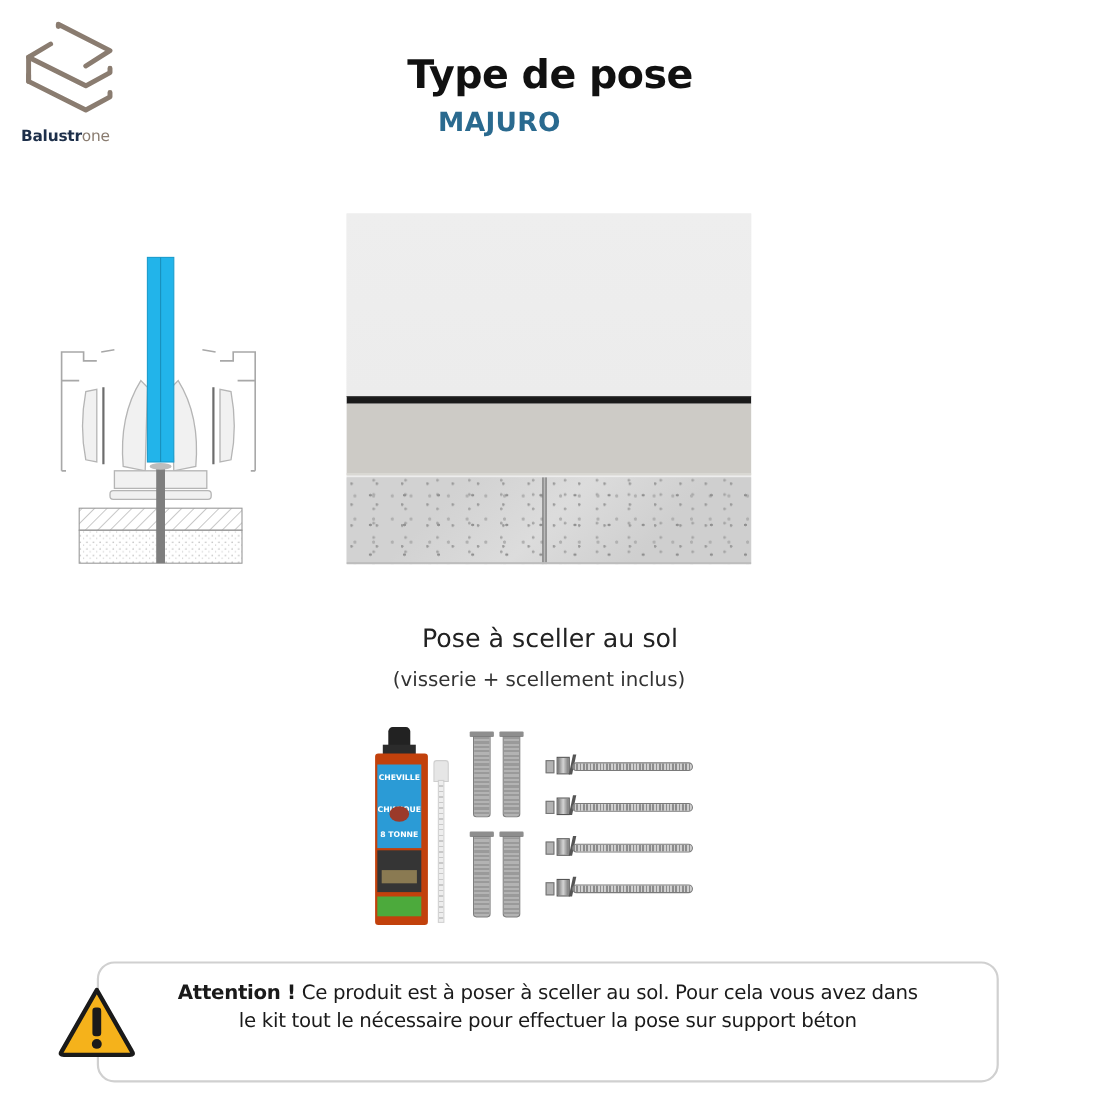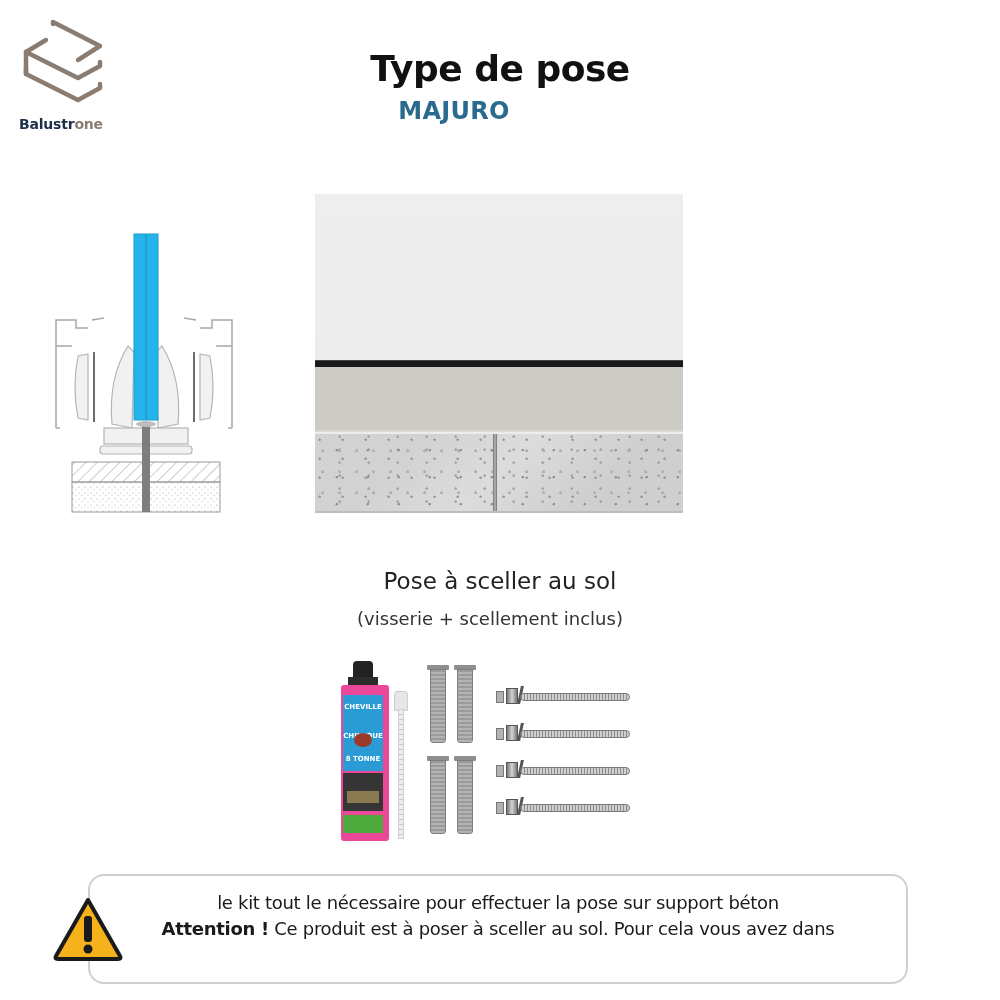--- a/index.html
+++ b/index.html
@@ -3,21 +3,21 @@
 <meta charset="utf-8">
 <style>
   * { box-sizing: border-box; margin: 0; padding: 0; }
   html, body { width: 1000px; height: 1000px; background: #ffffff; overflow: hidden; }
   body { position: relative; font-family: "Liberation Sans", "DejaVu Sans", sans-serif; color: #111; }
 
   
   .logo { position: absolute; left: 14px; top: 18px; width: 100px; height: 118px; }
   .logo svg { position: absolute; left: 4px; top: 0; }
   .logo-text { position: absolute; left: 5px; top: 98px; font-size: 14px; font-weight: bold; color: #1d2f4a; letter-spacing: -0.2px; font-family: "DejaVu Sans", sans-serif; }
-  .logo-text .tail { color: #8a7c70; font-weight: bold; }
+  .logo-text .tail { color: #8a7c70; font-weight: normal; }
 
   
   .title { position: absolute; top: 48px; left: 0; width: 1000px; text-align: center; font-size: 36px; font-weight: bold; color: #111; font-family: "DejaVu Sans", sans-serif; letter-spacing: -0.5px; }
   .subtitle { position: absolute; top: 97px; left: 0; width: 884px; text-align: center; font-size: 24px; font-weight: bold; color: #2a6a8f; font-family: "DejaVu Sans", sans-serif; letter-spacing: 0.3px; margin-left: 12px; }
 
   
   .section-drawing { position: absolute; left: 48px; top: 228px; width: 200px; height: 290px; }
 
   
   .render { position: absolute; left: 315px; top: 194px; width: 368px; height: 319px; background: #ededed; overflow: hidden; }
@@ -38,21 +38,21 @@
 
   
   .caption-main { position: absolute; top: 568px; left: 0; width: 1000px; text-align: center; font-size: 23px; color: #222; font-family: "DejaVu Sans", sans-serif; }
   .caption-sub { position: absolute; top: 608px; left: 0; width: 980px; text-align: center; font-size: 18px; color: #333; font-family: "DejaVu Sans", sans-serif; }
 
   
   .kit { position: absolute; left: 330px; top: 655px; width: 320px; height: 190px; }
   .cartridge { position: absolute; left: 10px; top: 6px; width: 46px; height: 180px; }
   .cartridge .cap { position: absolute; left: 13px; top: 0; width: 20px; height: 18px; background: #222; border-radius: 4px 4px 0 0; }
   .cartridge .neck { position: absolute; left: 8px; top: 16px; width: 30px; height: 10px; background: #2b2b2b; }
-  .cartridge .body { position: absolute; left: 1px; top: 24px; width: 44px; height: 156px; background: #ec4899; border-radius: 3px; overflow: hidden; padding-left: 48px; }
+  .cartridge .body { position: absolute; left: 1px; top: 24px; width: 44px; height: 156px; background: #c2410c; border-radius: 3px; overflow: hidden; padding-left: 48px; }
   .cartridge .label-blue { position: absolute; left: 2px; top: 10px; width: 40px; height: 76px; background: #2b9bd6; }
   .cartridge .label-text { position: absolute; left: 0; width: 100%; text-align: center; color: #fff; font-size: 7px; font-weight: bold; line-height: 8px; font-family: "DejaVu Sans", sans-serif; }
   .cartridge .brick { position: absolute; left: 11px; top: 38px; width: 18px; height: 14px; background: #9b3a2a; border-radius: 50%; }
   .cartridge .label-dark { position: absolute; left: 2px; top: 88px; width: 40px; height: 38px; background: #353535; }
   .cartridge .label-tan { position: absolute; left: 6px; top: 106px; width: 32px; height: 12px; background: #8a7a52; }
   .cartridge .label-green { position: absolute; left: 2px; top: 130px; width: 40px; height: 18px; background: #4caa3c; }
   .nozzle { position: absolute; left: 64px; top: 36px; width: 14px; height: 148px; }
   .nozzle .top { position: absolute; left: 0; top: 0; width: 14px; height: 20px; background: #e6e6e6; border: 1px solid #cfcfcf; border-radius: 3px 3px 0 0; }
   .nozzle .stem { position: absolute; left: 4px; top: 18px; width: 6px; height: 130px; background: repeating-linear-gradient(180deg, #eeeeee 0 4px, #c9c9c9 4px 5px); border: 1px solid #d0d0d0; }
 
@@ -208,22 +208,22 @@
   <div class="rodset" style="top:147px;">
       <div class="nutwasher"></div>
       <div class="nut"></div>
       <div class="washer"></div>
       <div class="thread"></div>
     </div>
 </div>
 
 <div class="warning-box">
   <div class="warning-text">
+    <div><b>Attention !</b><span> Ce produit est à poser à sceller au sol. Pour cela vous avez dans</span></div>
     <div>le kit tout le nécessaire pour effectuer la pose sur support béton</div>
-    <div><b>Attention !</b><span> Ce produit est à poser à sceller au sol. Pour cela vous avez dans</span></div>
   </div>
 </div>
 <div class="warning-icon">
   <svg width="72" height="66" viewBox="0 0 72 66">
     <path d="M36 4 L68 60 Q70 63 66 63 L6 63 Q2 63 4 60 Z" fill="#f5b21b" stroke="#1a1a1a" stroke-width="4" stroke-linejoin="round"></path>
     <rect x="32" y="20" width="8" height="26" rx="3" fill="#1a1a1a"></rect>
     <circle cx="36" cy="53" r="4.5" fill="#1a1a1a"></circle>
   </svg>
 </div>
 

